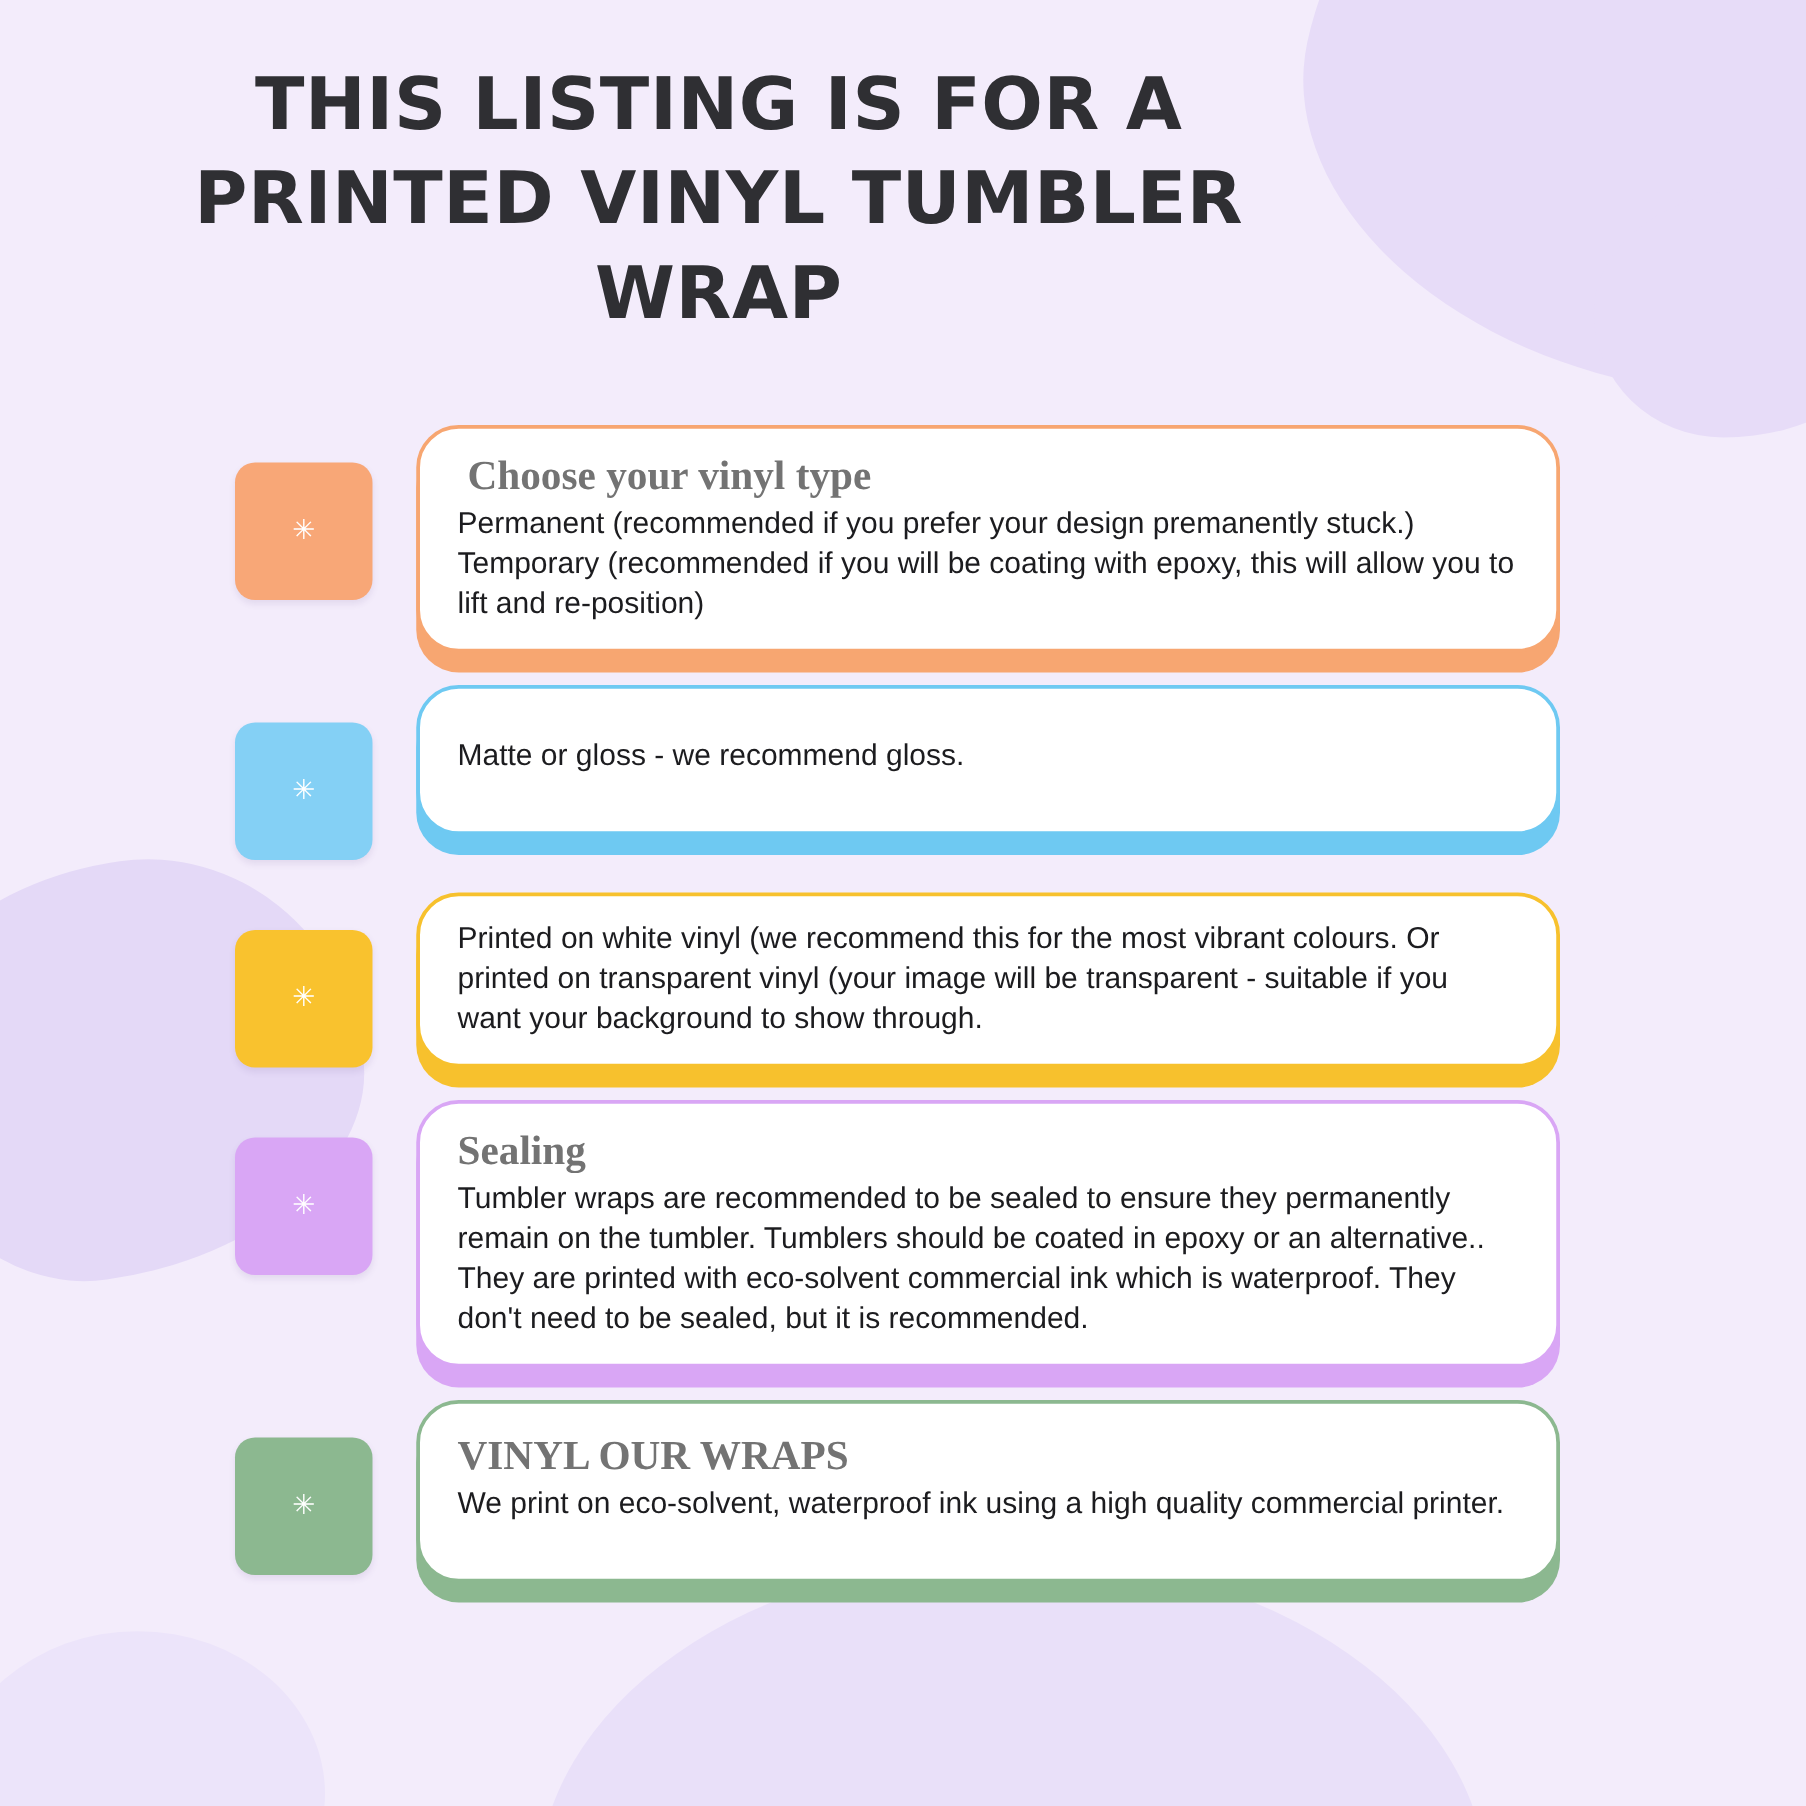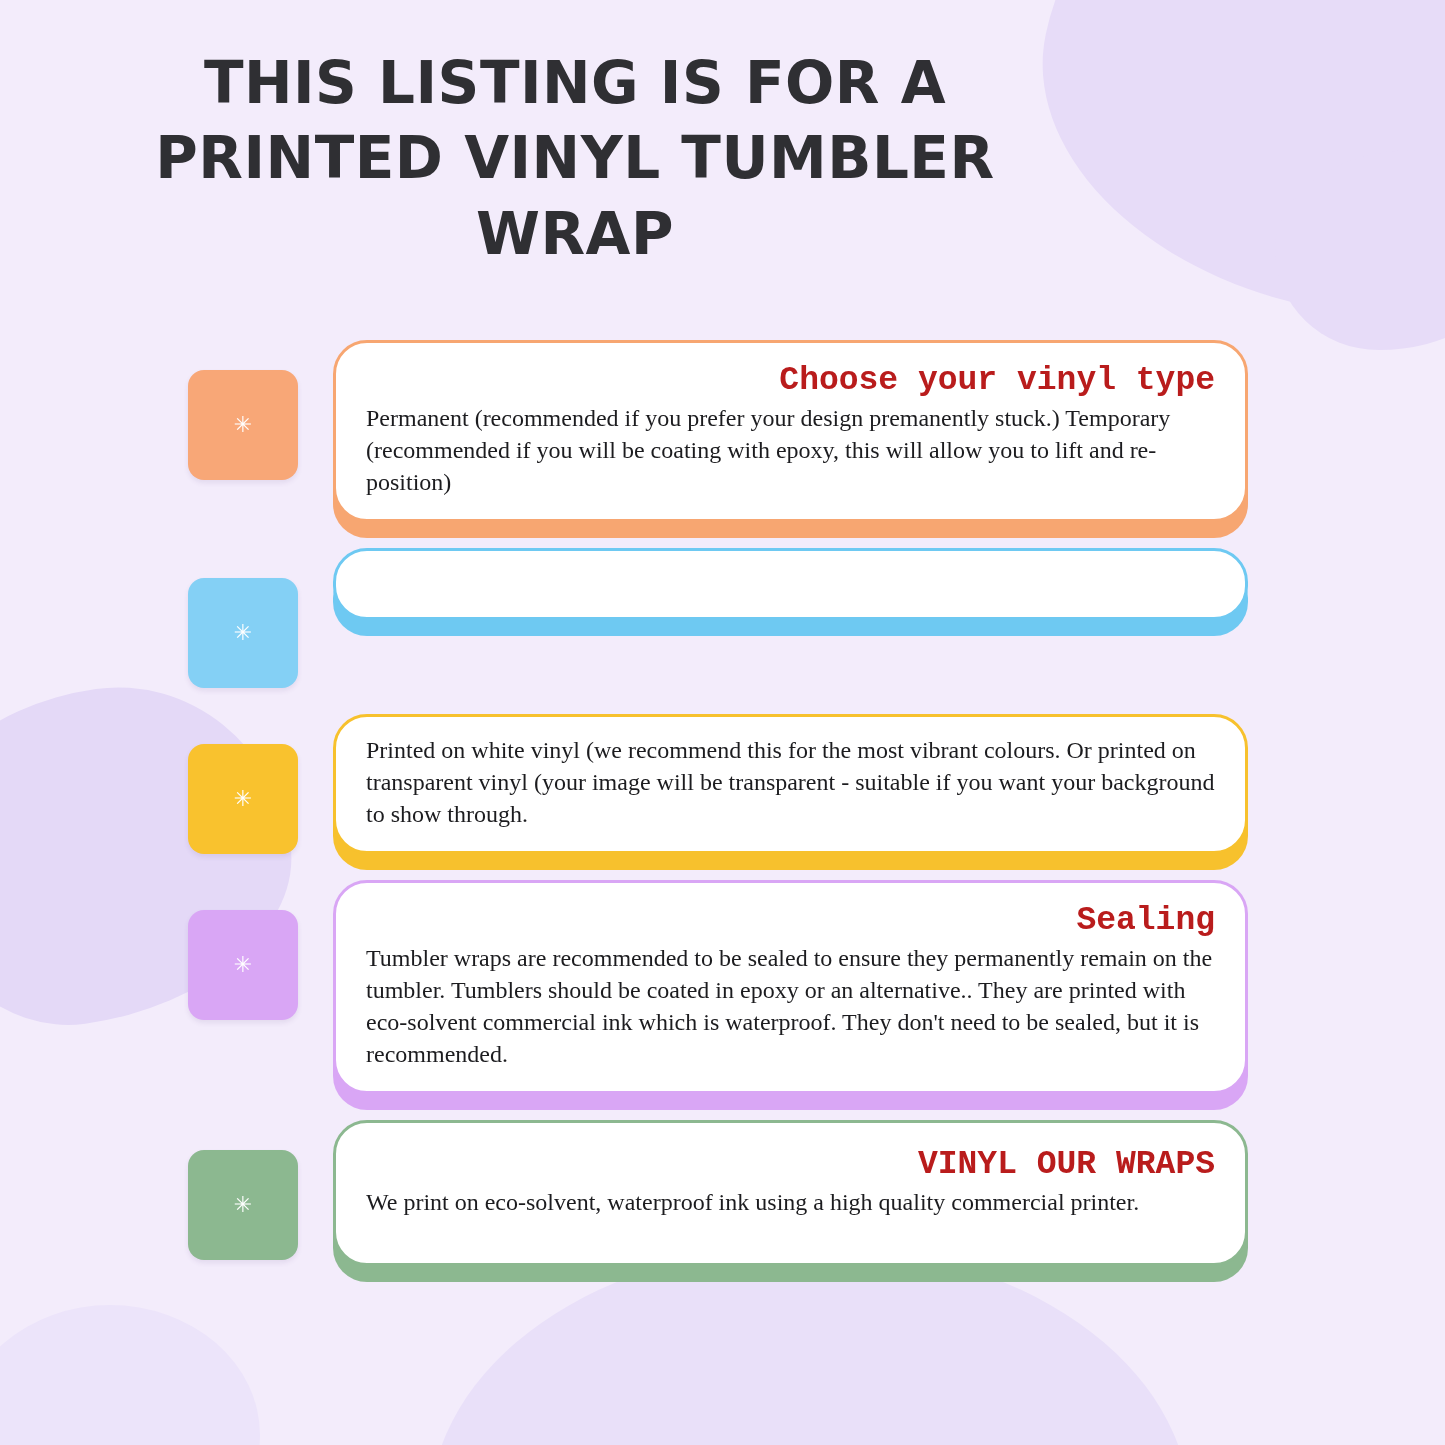--- a/index.html
+++ b/index.html
@@ -139,33 +139,32 @@
     position: relative;
     z-index: 1;
     background: #ffffff;
     border-radius: 34px;
     border: 3px solid #dddddd;
     padding: 18px 30px 20px 30px;
     box-sizing: border-box;
   }
   .card h2 {
     margin: 0 0 2px 0;
-    font-family: Liberation Mono, monospace;
+    font-family: Liberation Serif, serif;
     font-weight: 900;
     font-size: 33px;
     line-height: 1.22;
-    color: #b91c1c;
-    text-align: right;
+    color: #737373;
   }
   .card h2.indent {
     padding-left: 8px;
   }
   .card p {
     margin: 0;
-    font-family: Liberation Serif, serif;
+    font-family: Liberation Sans, sans-serif;
     font-size: 24px;
     line-height: 1.33;
     color: #1c1c1f;
   }
   .card p.spaced {
     margin-top: 16px;
   }
   .card.tall-pad {
     padding-top: 22px;
     padding-bottom: 44px;
@@ -201,20 +200,21 @@
       </div>
     </div>
 
     <div class="row">
       <div class="badge" id="badge-1" style="background: rgb(132, 208, 245);">
         <span>✳</span>
       </div>
       <div class="card-wrap">
         <div class="card-shadow" id="shadow-1" style="background: rgb(110, 201, 242);"></div>
         <div class="card tall-pad" id="card-1" style="border-color: rgb(110, 201, 242);">
+          <p class="spaced">Matte or gloss - we recommend gloss.</p>
         </div>
       </div>
     </div>
 
     <div class="row">
       <div class="badge" id="badge-2" style="background: rgb(249, 194, 46);">
         <span>✳</span>
       </div>
       <div class="card-wrap">
         <div class="card-shadow" id="shadow-2" style="background: rgb(247, 193, 45);"></div>

